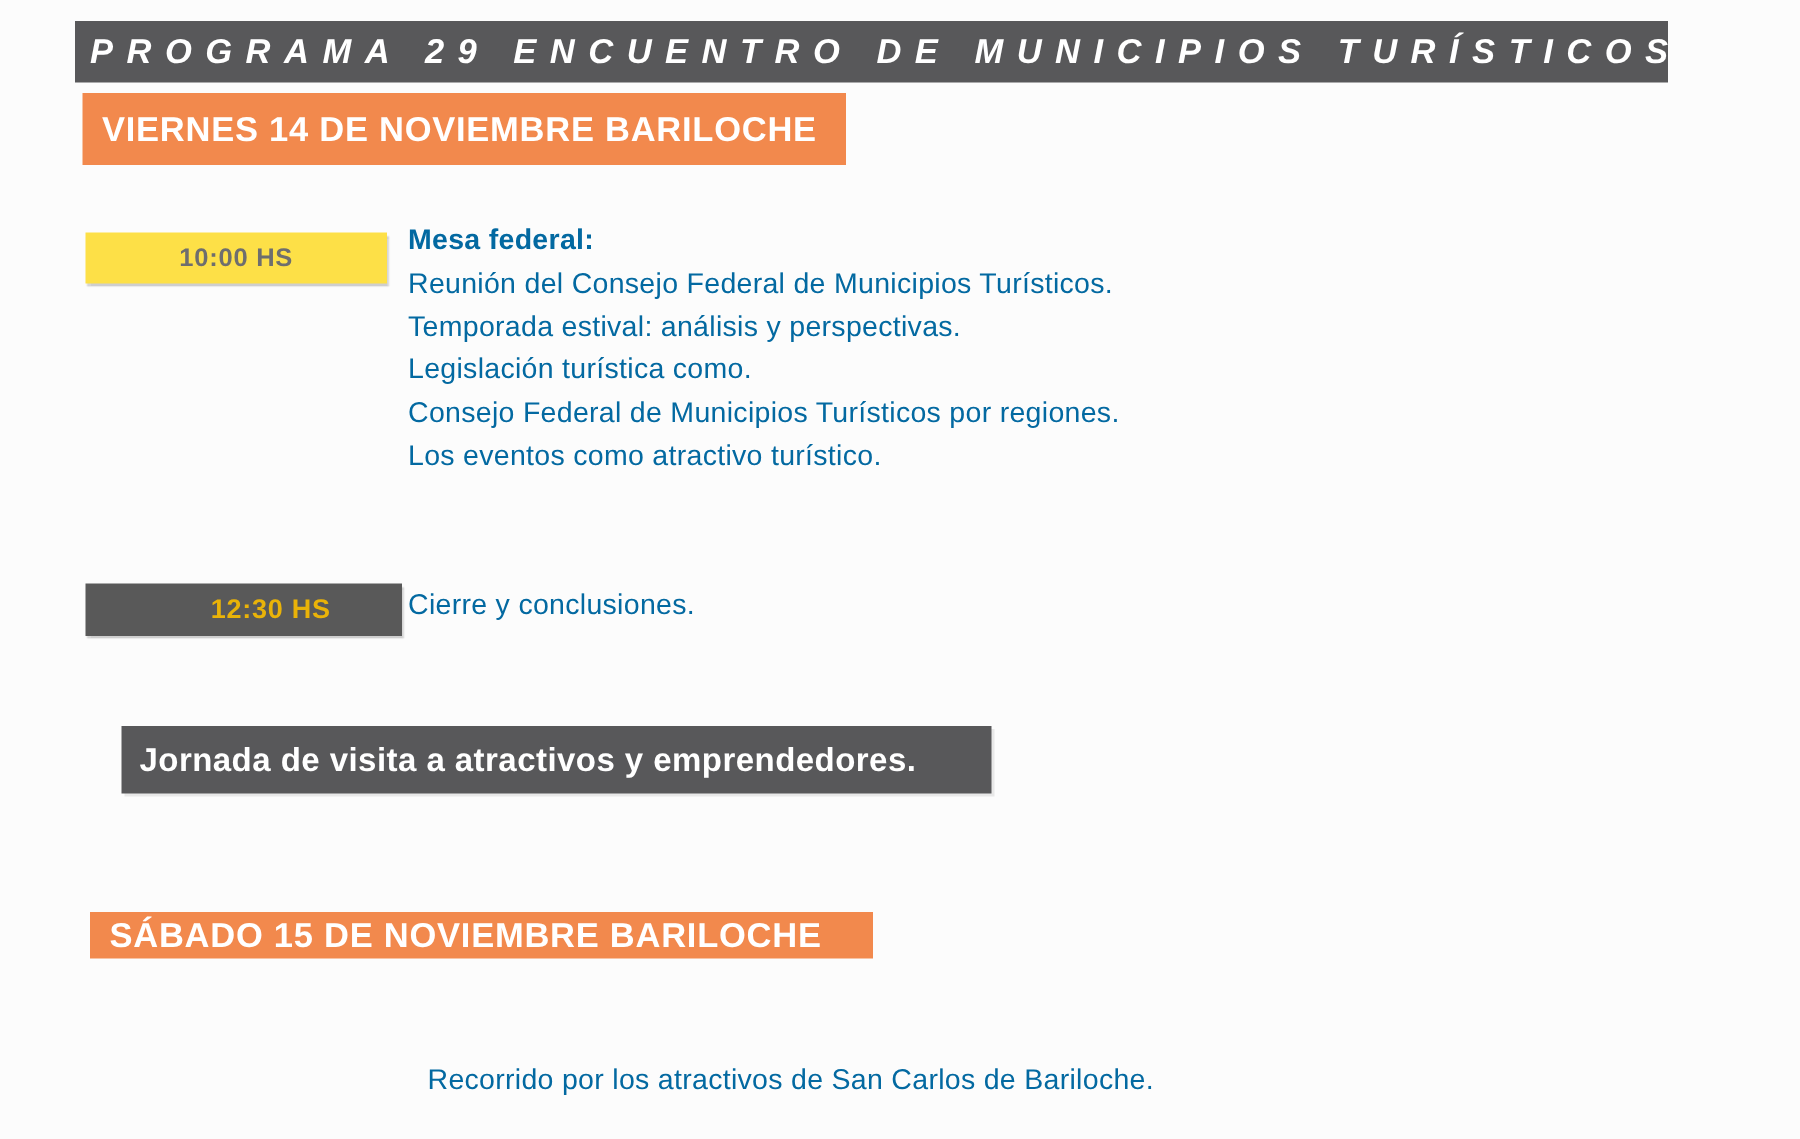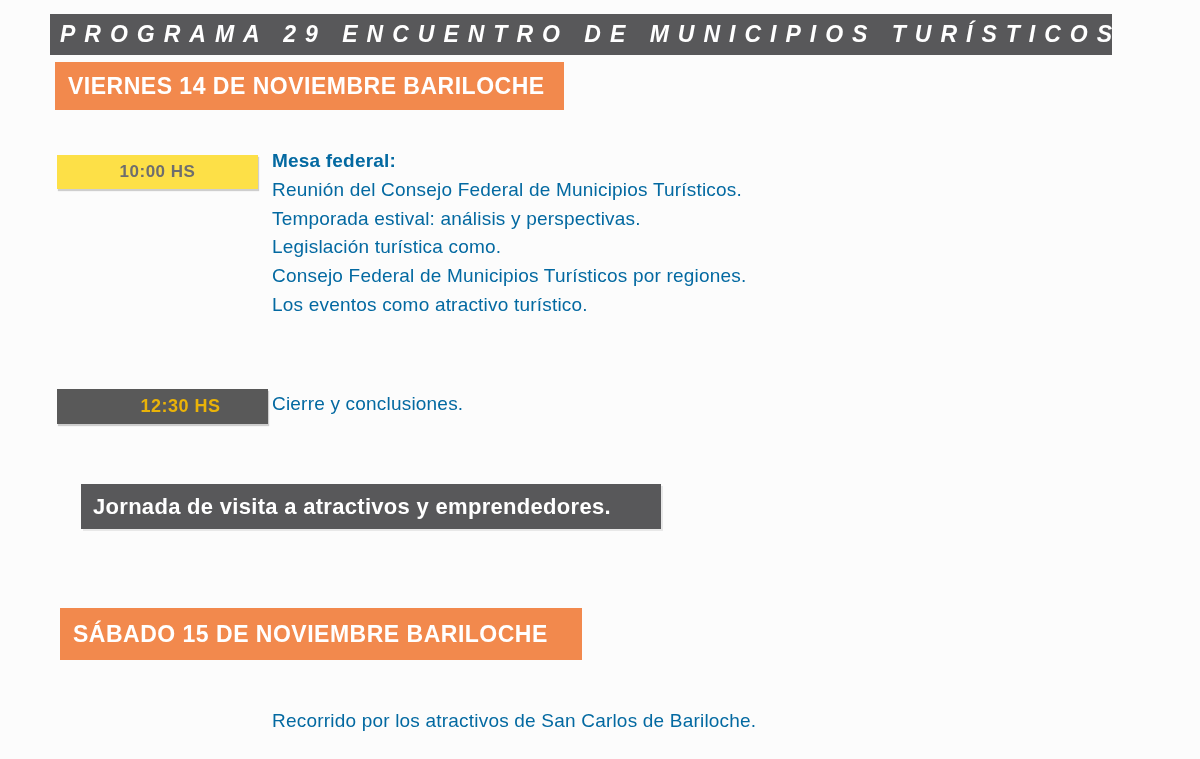--- a/index.html
+++ b/index.html
@@ -36,21 +36,21 @@
     display: flex; align-items: center;
     padding-left: 13px;
     box-sizing: border-box;
     font-weight: bold;
     font-size: 23px;
     letter-spacing: 0.5px;
     white-space: nowrap;
     overflow: hidden;
   }
   .day-banner.day1 { left: 55px; top: 62px;  width: 509px; height: 48px; text-align: center; }
-  .day-banner.day2 { left: 60px; top: 608px; width: 522px; height: 52px; }
+  .day-banner.day2 { left: 60px; top: 608px; width: 522px; height: 31px; }
 
   
   .time-box {
     display: flex; align-items: center; justify-content: center;
     font-weight: bold;
     font-size: 17px;
     letter-spacing: 0.5px;
     box-sizing: border-box;
   }
   .time-box.light {
@@ -74,21 +74,21 @@
   .session-text {
     color: #0369a1;
     font-size: 19px;
     line-height: 28.8px;
     letter-spacing: 0.2px;
     white-space: nowrap;
   }
   .session-text .bold { font-weight: bold; }
   .session1 { left: 272px; top: 147px; }
   .session2 { left: 272px; top: 390px; }
-  .recorrido { left: 272px; top: 707px; }
+  .recorrido { left: 285px; top: 707px; }
 
   
   .note-banner {
     left: 53px; top: 484px;
     width: 580px; height: 45px;
     background: #58585a;
     color: #ffffff;
     display: flex; align-items: center;
     padding-left: 12px;
     box-sizing: border-box;

